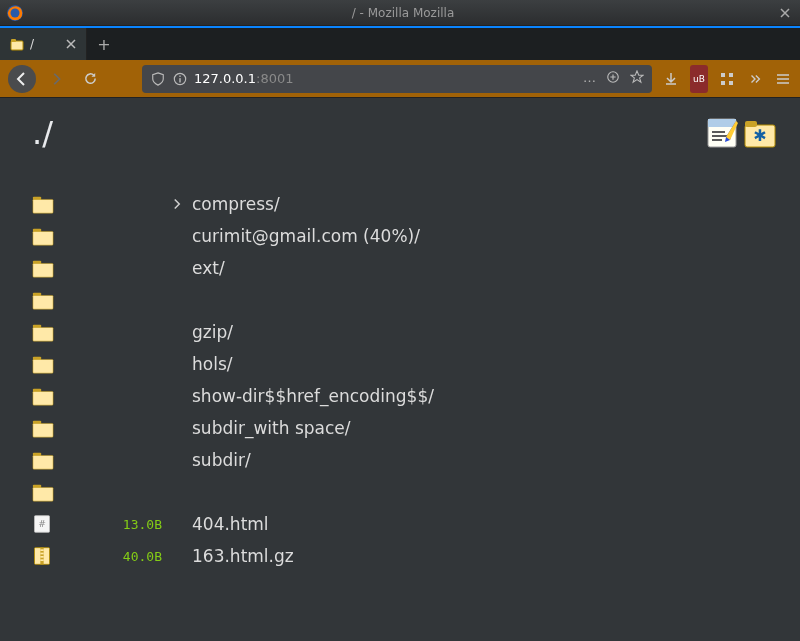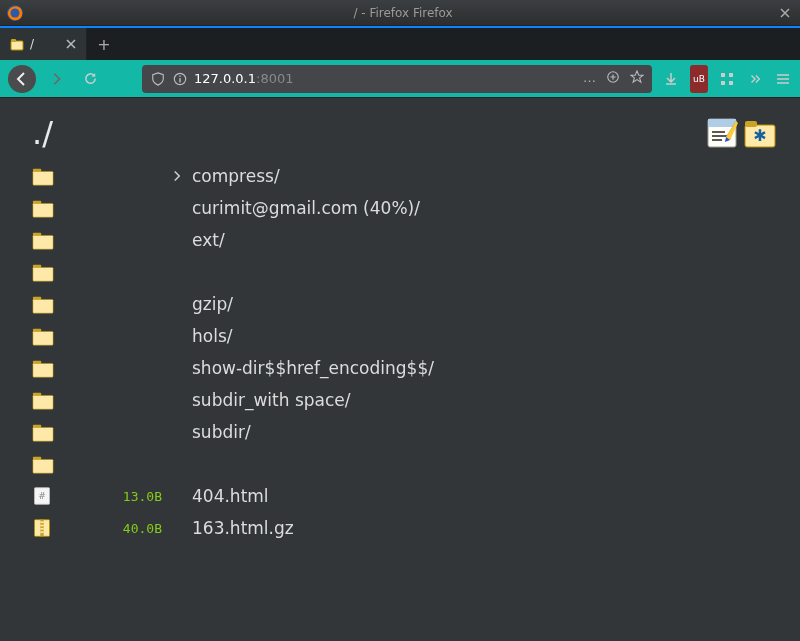--- a/index.html
+++ b/index.html
@@ -59,21 +59,21 @@
   .tab .tab-title { flex:1; white-space:nowrap; overflow:hidden; text-overflow:ellipsis; }
   .tab .tab-close { margin-left: 32px; color:#999; cursor:pointer; font-size:13px;}
   .newtab {
     display:flex; align-items:center; justify-content:center;
     width: 34px; color:#aaa; cursor:pointer;
     font-size:16px;
   }
   
   .chrome-bar {
     height: 38px;
-    background: #14b8a6;
+    background: #a16207;
     display:flex;
     align-items:center;
     padding: 0 8px;
     gap: 6px;
     border-bottom: 1px solid #222;
   }
   .nav-btn {
     width:28px; height:28px;
     display:flex; align-items:center; justify-content:center;
     color:#b8b8b8; cursor:pointer; border-radius:4px;
@@ -111,21 +111,21 @@
     overflow:auto;
   }
   .listing-header {
     display:flex; align-items:center;
   }
   .listing-header h1 {
     font-size:32px; font-weight:500; color:#e8eaed;
   }
   .listing-header .hspacer { flex:1; }
   .hdr-icon { width:32px; height:32px; margin-left:6px; cursor:pointer;}
-  .listing { margin-top: 8px; }
+  .listing { margin-top: 36px; }
   .row {
     display:flex; align-items:center;
     height:32px;
     font-size:17px;
     color:#dcdcdc;
   }
   .row .icon-cell { width:72px; display:flex; }
   .row .size-cell { width:58px; text-align:right; font-size:13px; color:#84cc16; font-family:monospace;}
   .row .chevron-cell { width:30px; display:flex; align-items:center; justify-content:center; color:#cfcfcf; }
   .row .name-cell { flex:1; cursor:pointer; }
@@ -138,21 +138,21 @@
 <div class="window">
 
   <div class="titlebar">
     <span class="app-icon">
       <svg viewBox="0 0 32 32" width="18" height="18">
           <circle cx="16" cy="16" r="14" fill="#2a5aa8"></circle>
           <path d="M3 16 Q6 4 18 4 Q28 5 29 16 Q29 28 16 29 Q5 28 3 16 Z" fill="#ff7b00"></path>
           <circle cx="16" cy="16" r="8" fill="#2a5aa8"></circle>
         </svg>
     </span>
-    <span class="title">/ - Firefox Firefox</span>
+    <span class="title">/ - Mozilla Mozilla</span>
     <span class="close">
       <svg viewBox="0 0 10 10" width="10" height="10">
           <path d="M1 1 L9 9 M9 1 L1 9" stroke="#aaa" stroke-width="1.5"></path>
         </svg>
     </span>
   </div>
 
   <div class="tabbar">
     <div class="tab">
       <span class="favicon">

